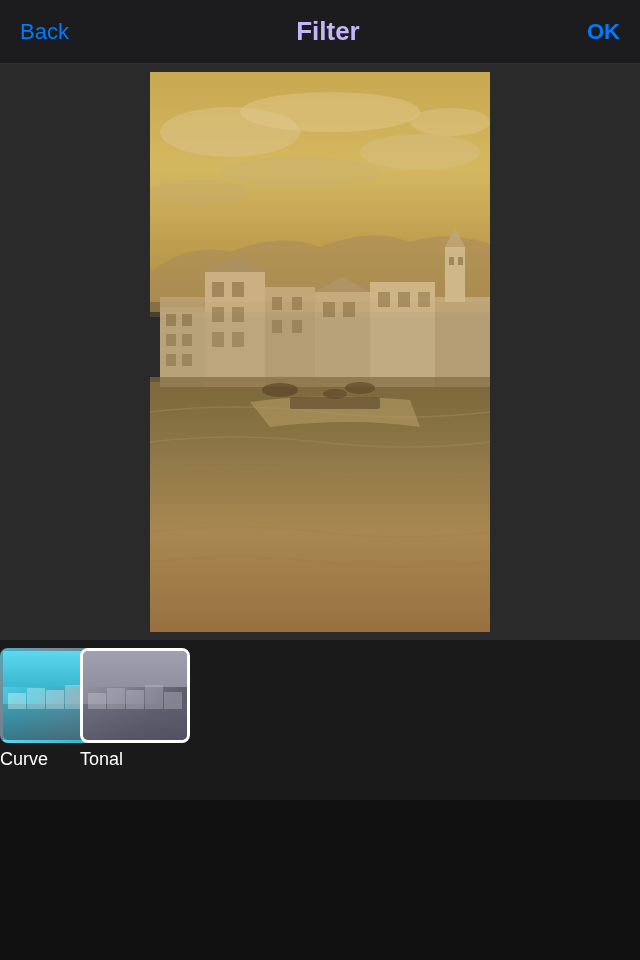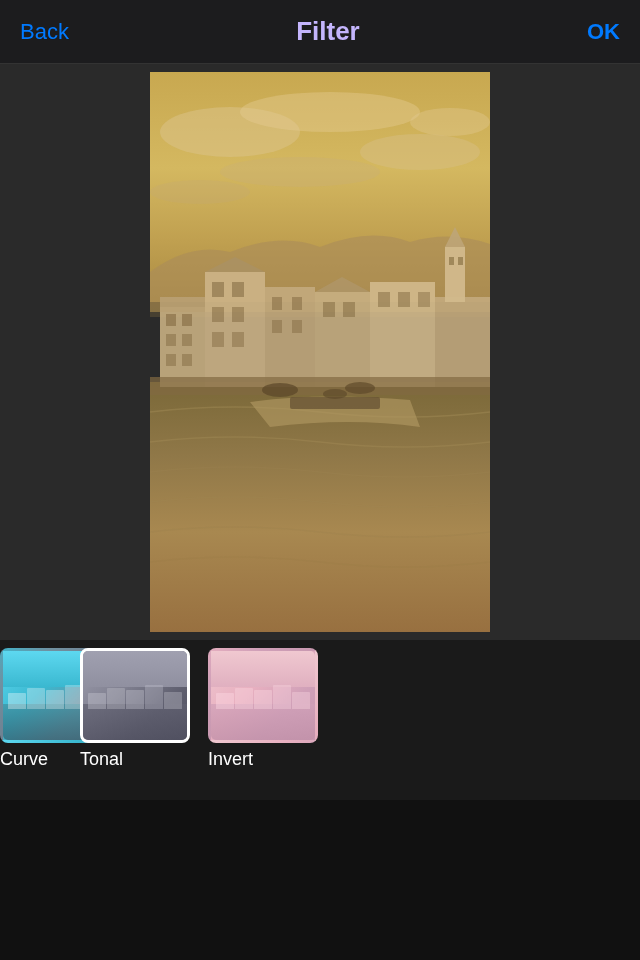--- a/index.html
+++ b/index.html
@@ -299,31 +299,15 @@
           <div class="thumb-bld" style="height:90%;background:rgba(200,200,210,0.32);"></div>
           <div class="thumb-bld" style="height:65%;background:rgba(200,200,210,0.35);"></div>
         </div>
       </div>
     </div>
     <span class="filter-label">Tonal</span>
   </div>
 
 
 
-  <div class="filter-item" style="width:110px;">
-    <div class="filter-thumb thumb-invert">
-      <div class="thumb-scene">
-        <div class="thumb-sky" style="background:linear-gradient(180deg,#f0c8d0,#e0b0c0);"></div>
-        <div class="thumb-water" style="background:linear-gradient(180deg,#d0a0b8,#c090a8);"></div>
-        <div class="thumb-buildings">
-          <div class="thumb-bld" style="height:60%;background:rgba(255,220,230,0.4);"></div>
-          <div class="thumb-bld" style="height:80%;background:rgba(255,220,230,0.35);"></div>
-          <div class="thumb-bld" style="height:70%;background:rgba(255,220,230,0.38);"></div>
-          <div class="thumb-bld" style="height:90%;background:rgba(255,220,230,0.32);"></div>
-          <div class="thumb-bld" style="height:65%;background:rgba(255,220,230,0.35);"></div>
-        </div>
-      </div>
-    </div>
-    <span class="filter-label">Invert</span>
-  </div>
 </div>
 
 <div id="bottom-area"></div>
 
 </body></html>

